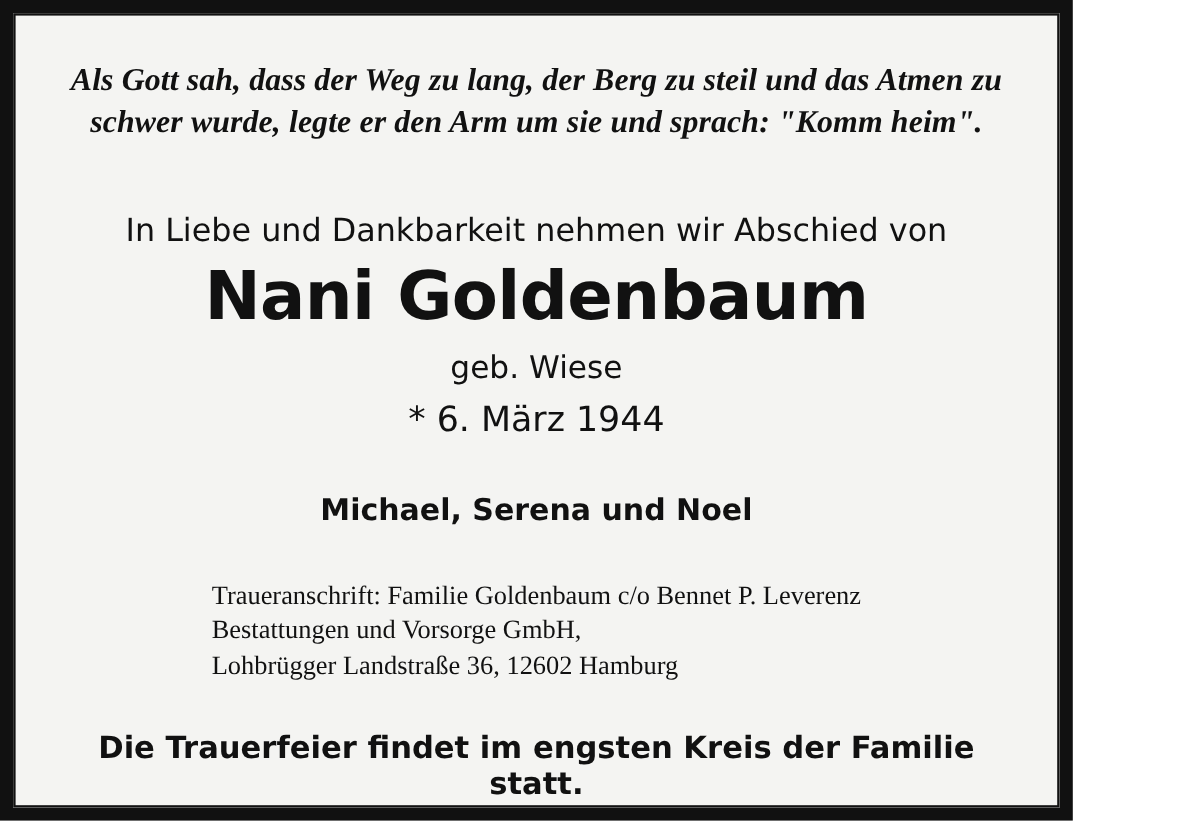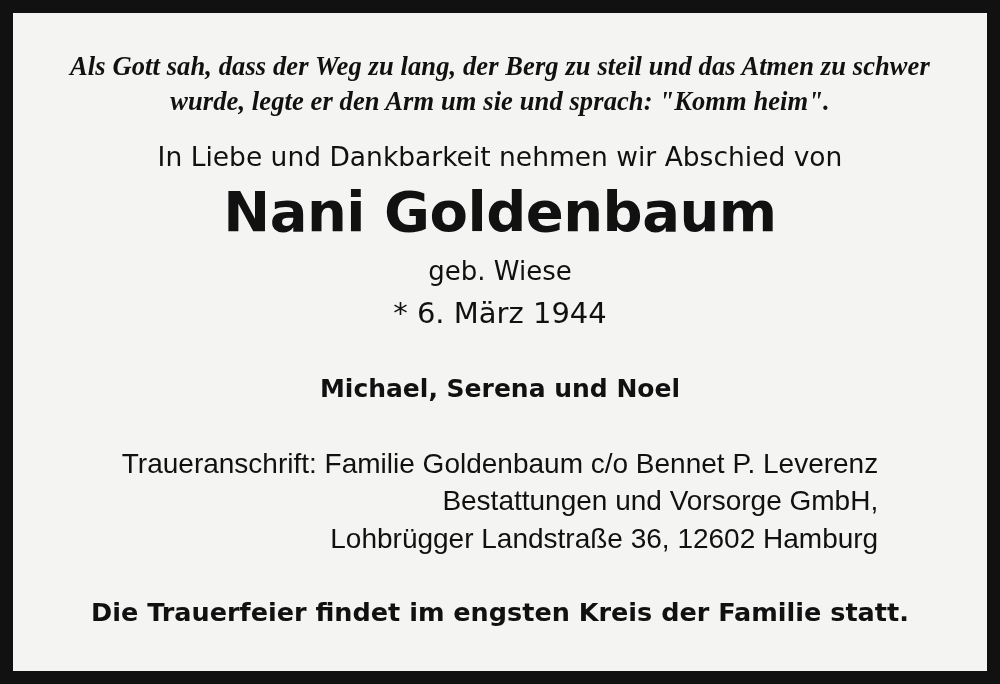--- a/index.html
+++ b/index.html
@@ -9,21 +9,21 @@
   }
   body {
     width: 1000px;
     height: 684px;
     font-family: "Liberation Sans", sans-serif;
     overflow: hidden;
   }
   .obituary {
     position: relative;
     box-sizing: border-box;
-    width: 1000px;
+    width: 894px;
     height: 684px;
     background: #0f766e;
     border: 11px solid #111111;
     padding: 0;
   }
   .inner {
     box-sizing: border-box;
     width: 100%;
     height: 100%;
     border: 2px solid #111111;
@@ -43,21 +43,21 @@
     text-align: center;
     letter-spacing: 0.1px;
     max-width: 950px;
     margin-top: 10px;
   }
   .intro {
     font-family: "DejaVu Sans", sans-serif;
     font-size: 26.5px;
     line-height: 1.2;
     text-align: center;
-    margin-top: 22px;
+    margin-top: 58px;
   }
   .name {
     font-family: "DejaVu Sans", sans-serif;
     font-weight: bold;
     font-size: 56px;
     letter-spacing: -0.5px;
     text-align: right;
     margin-top: 10px;
     line-height: 1.05;
   }
@@ -81,24 +81,24 @@
     white-space: nowrap;
   }
   .survivors {
     font-family: "DejaVu Sans", sans-serif;
     font-weight: bold;
     font-size: 25px;
     text-align: center;
     margin-top: 44px;
   }
   .address {
-    font-family: Liberation Sans, sans-serif;
-    font-size: 28px;
+    font-family: Liberation Serif, serif;
+    font-size: 22px;
     line-height: 1.33;
-    text-align: right;
+    text-align: left;
     margin-top: 42px;
   }
   .address div {
     white-space: nowrap;
   }
   .closing {
     font-family: "DejaVu Sans", sans-serif;
     font-size: 25.5px;
     text-align: center;
     margin-top: 40px;

